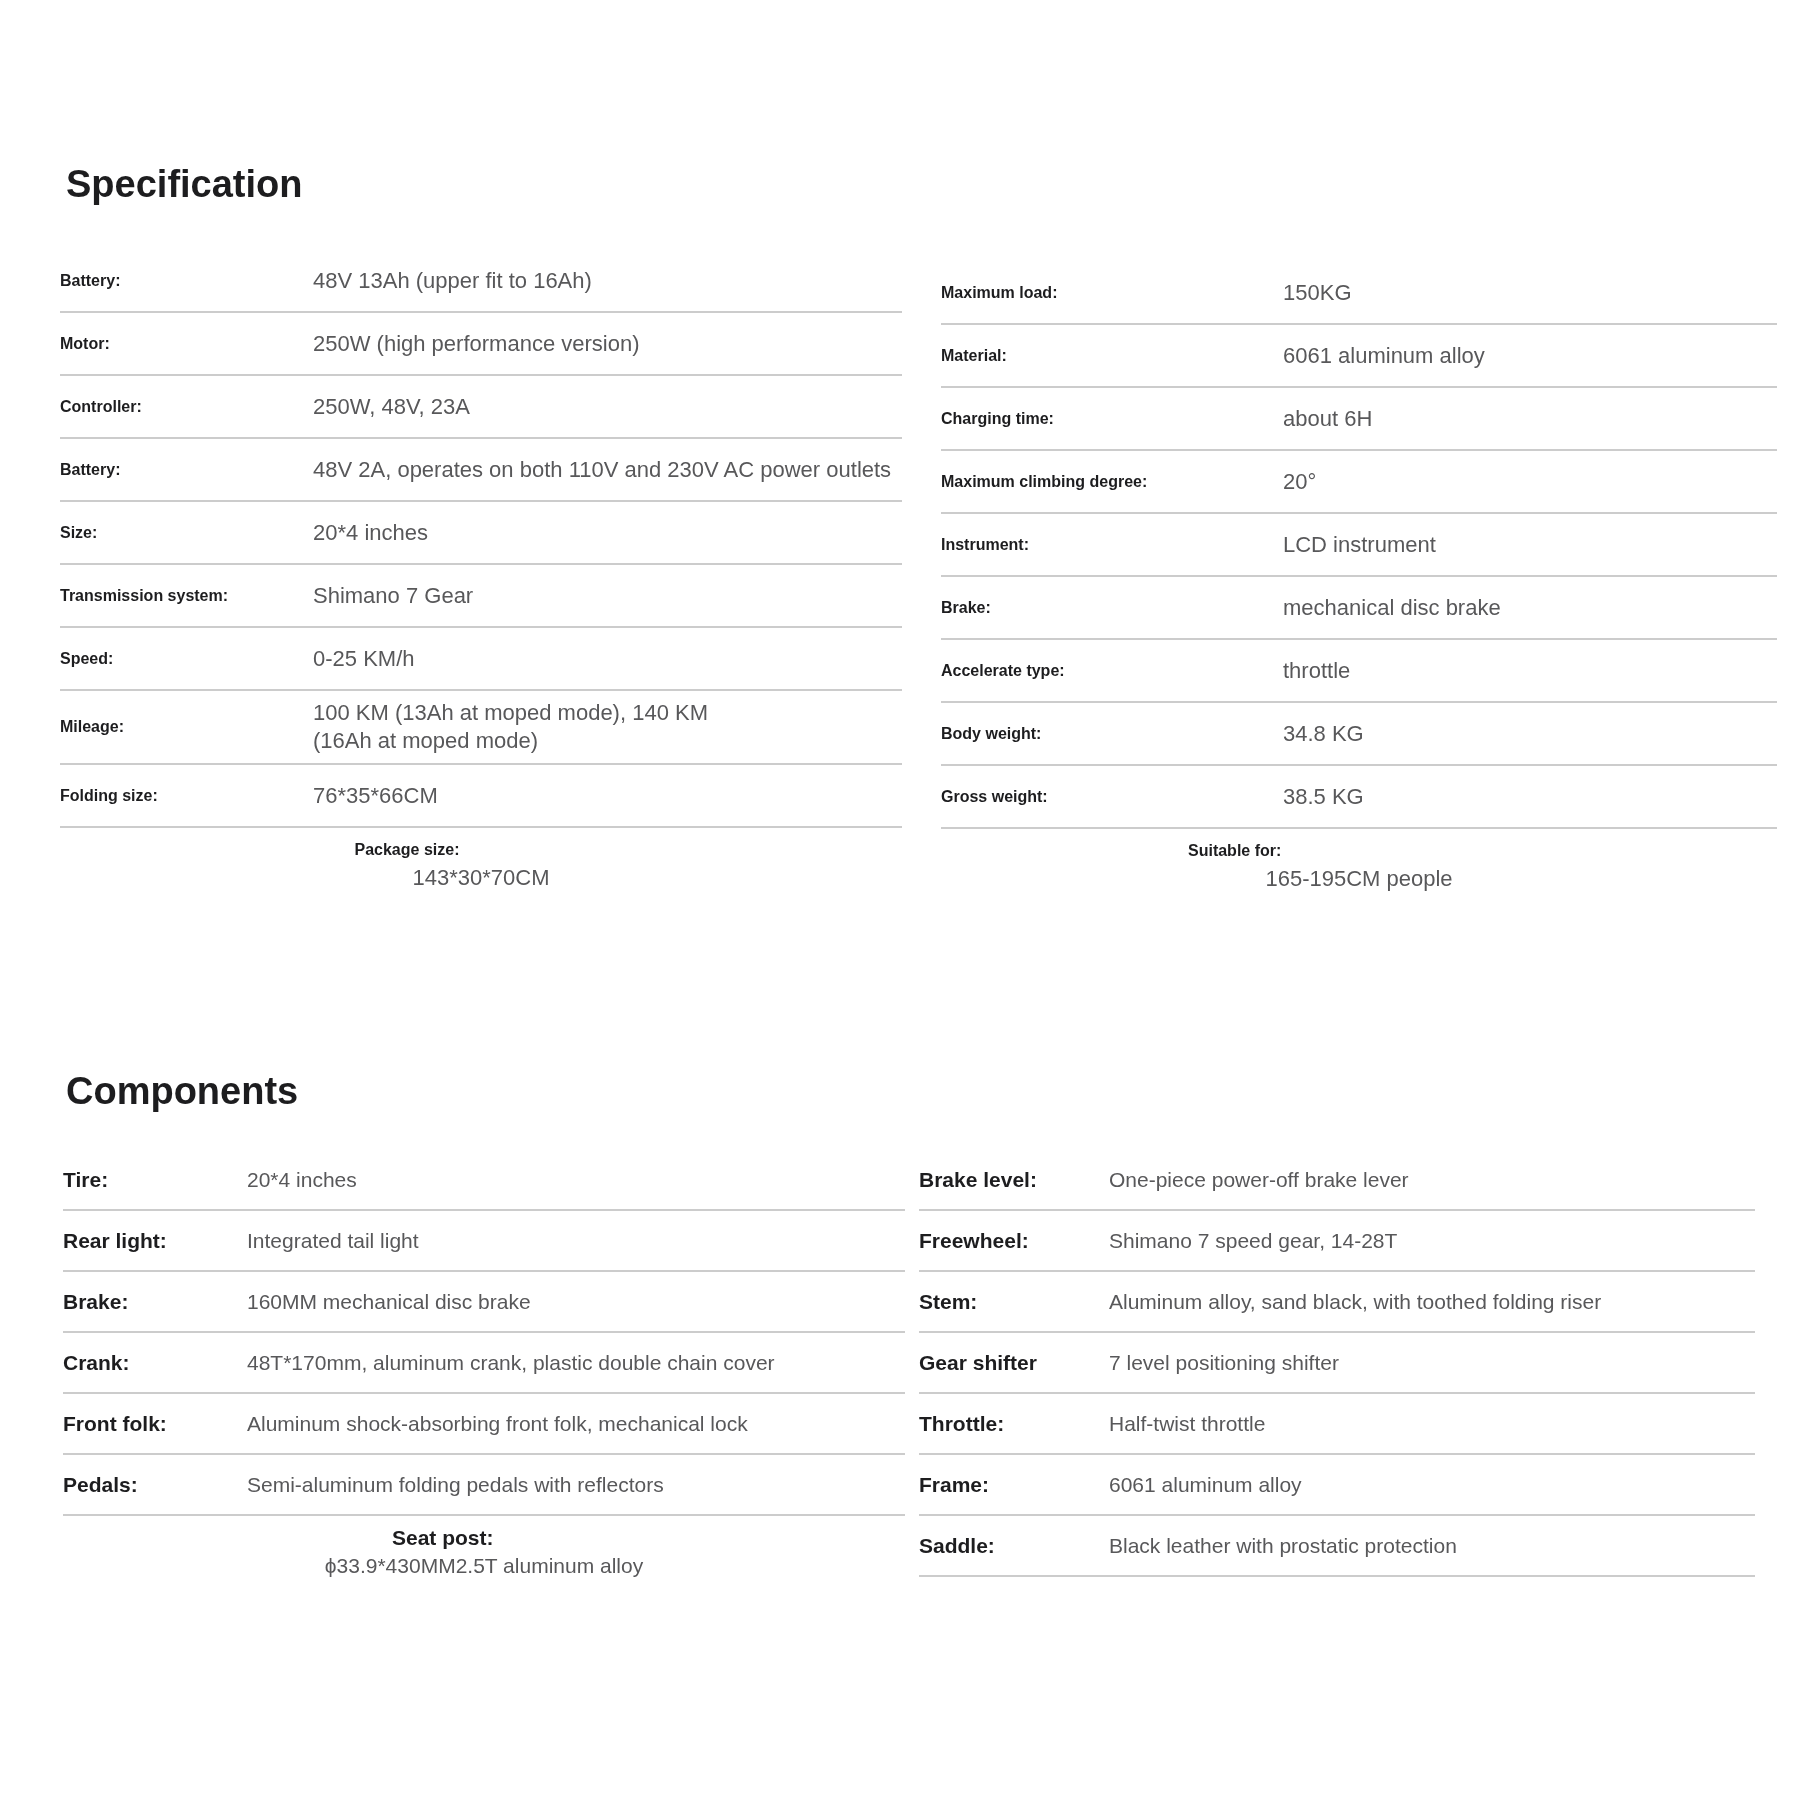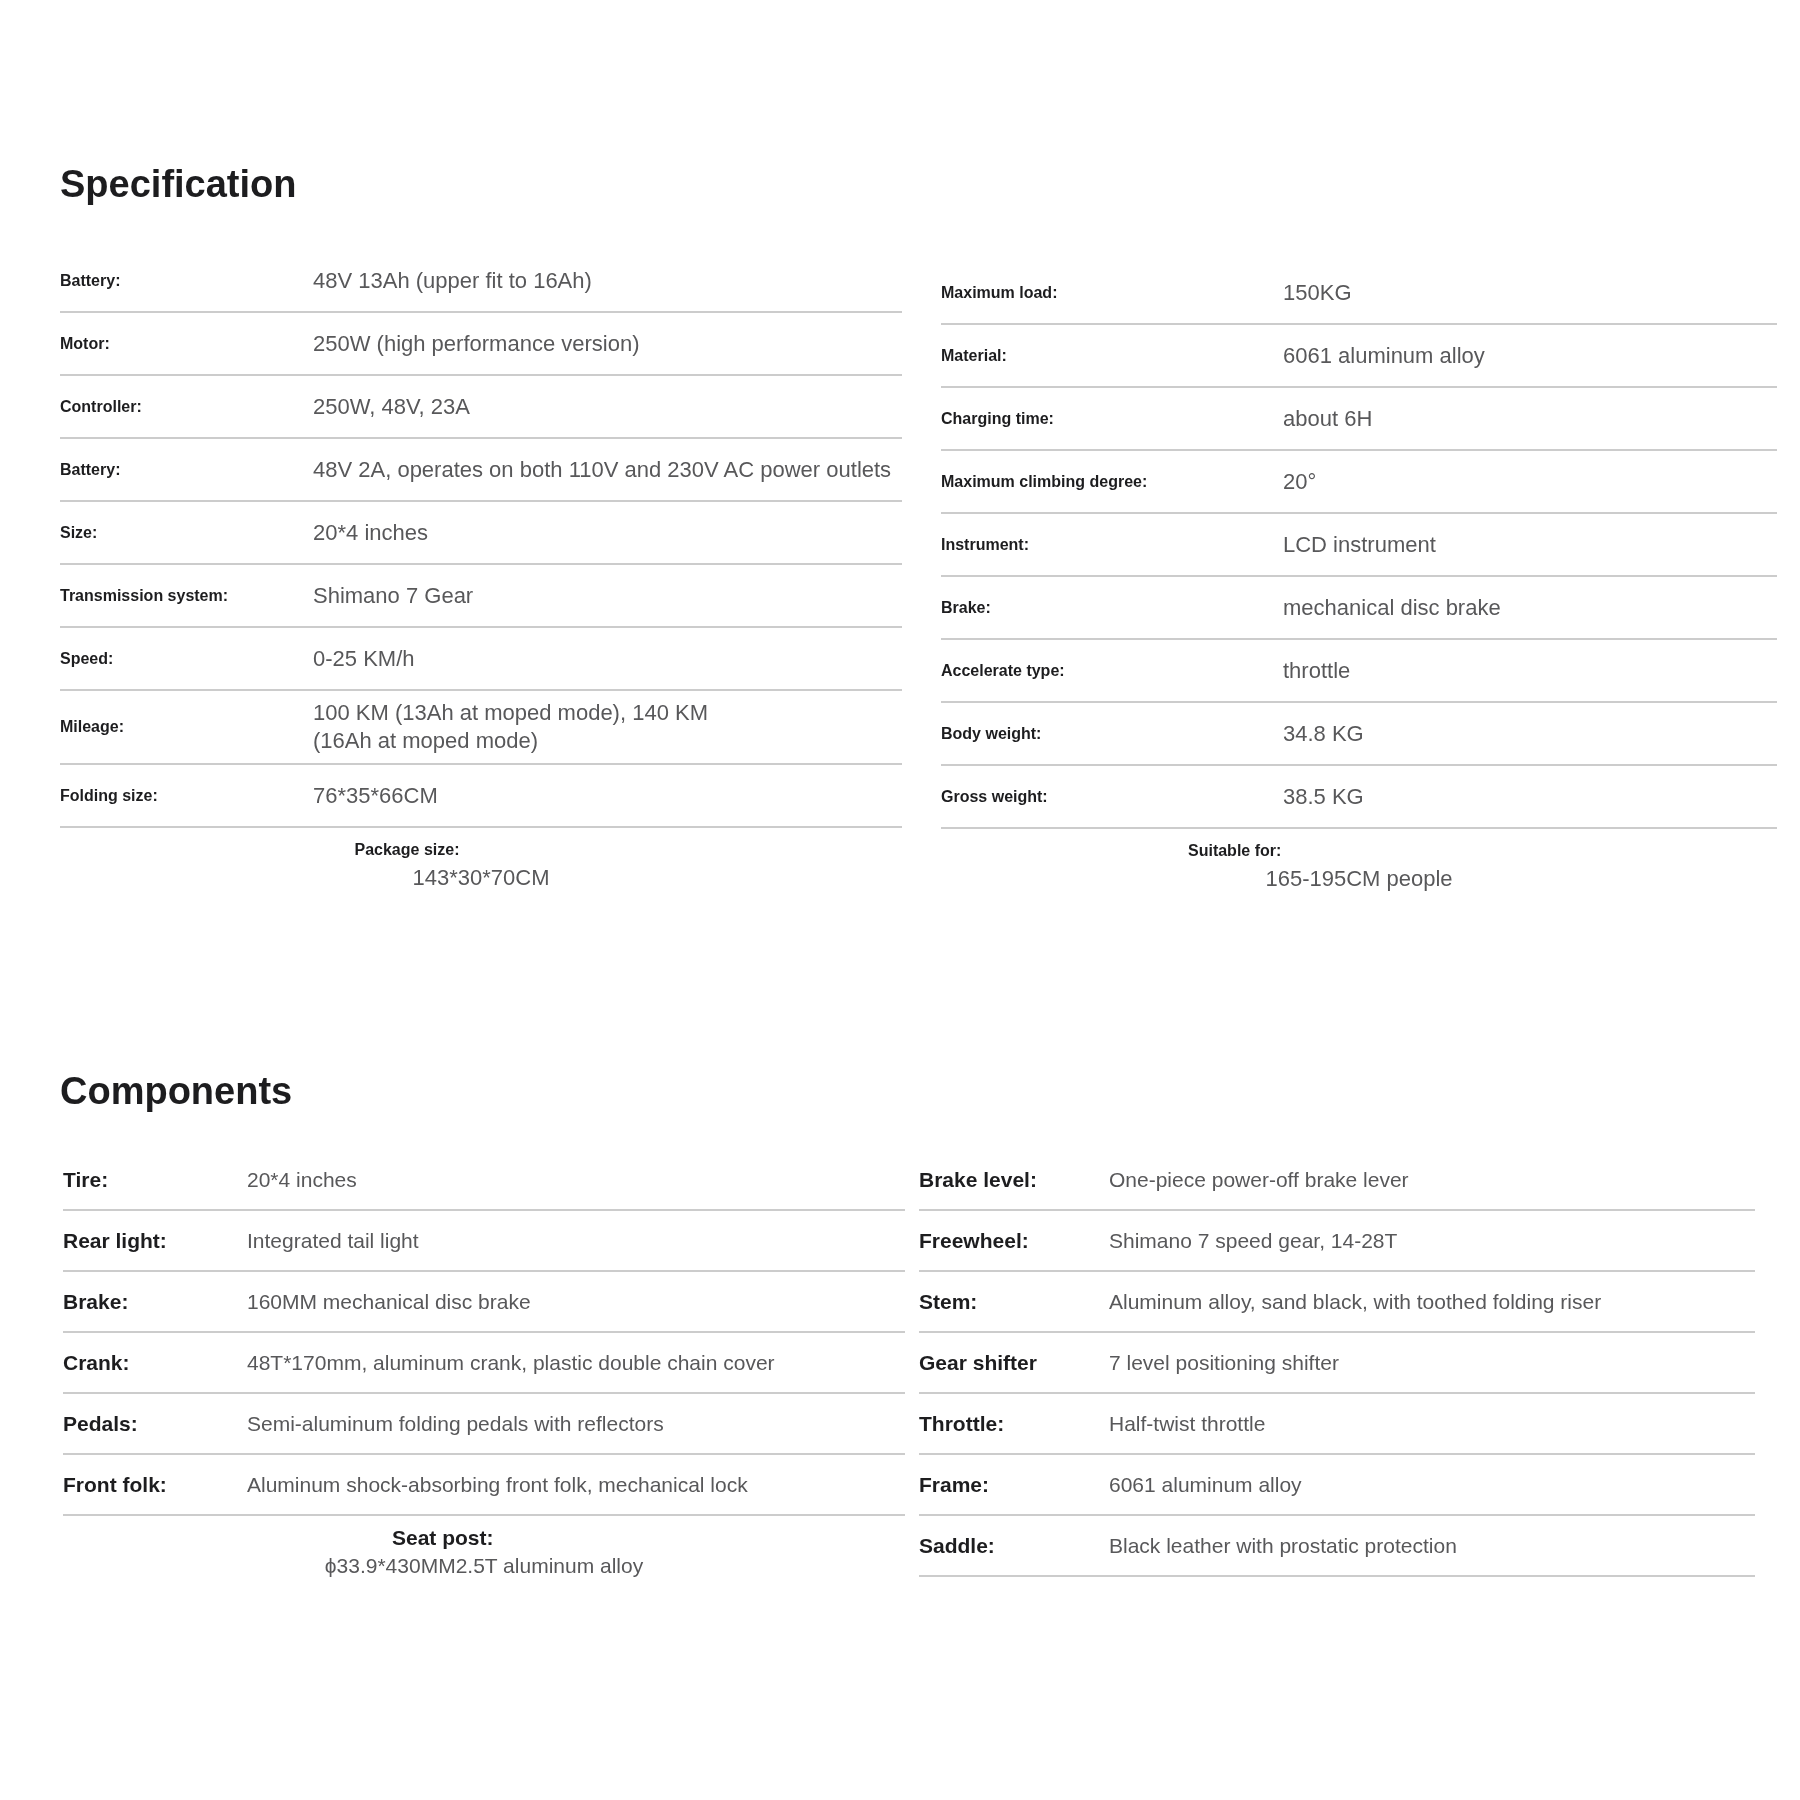--- a/index.html
+++ b/index.html
@@ -11,21 +11,21 @@
   *{margin:0;padding:0;box-sizing:border-box;}
   html,body{background:#f4f4f4;}
   body{font-family:"Liberation Sans","DejaVu Sans",sans-serif;}
   .page{
     position:relative;
     width:1800px;height:1800px;
     background:var(--bg);
     overflow:hidden;
   }
   .section-title{
-    position:absolute;left:60px;
+    position:absolute;left:66px;
     font-size:38px;font-weight:700;color:var(--text-primary);
   }
   #spec-title{top:163px;}
   #comp-title{top:1070px;}
   .col{position:absolute;}
   #spec-left{left:60px;top:250px;width:842px;}
   #spec-right{left:941px;top:262px;width:836px;}
   #comp-left{left:63px;top:1150px;width:842px;}
   #comp-right{left:919px;top:1150px;width:836px;}
   .row{
@@ -162,28 +162,28 @@
       </div>
       <div class="row">
         <span class="label">Brake:</span>
         <span class="value">160MM mechanical disc brake</span>
       </div>
       <div class="row">
         <span class="label">Crank:</span>
         <span class="value">48T*170mm, aluminum crank, plastic double chain cover</span>
       </div>
       <div class="row">
+        <span class="label">Front folk:</span>
+        <span class="value">Aluminum shock-absorbing front folk, mechanical lock</span>
+      </div>
+      <div class="row">
         <span class="label">Pedals:</span>
         <span class="value">Semi-aluminum folding pedals with reflectors</span>
       </div>
       <div class="row">
-        <span class="label">Front folk:</span>
-        <span class="value">Aluminum shock-absorbing front folk, mechanical lock</span>
-      </div>
-      <div class="row">
         <span class="label">Seat post:</span>
         <span class="value">ϕ33.9*430MM2.5T aluminum alloy</span>
       </div>
     </div>
 
   <div class="col comp" id="comp-right">
       <div class="row">
         <span class="label">Brake level:</span>
         <span class="value">One-piece power-off brake lever</span>
       </div>

